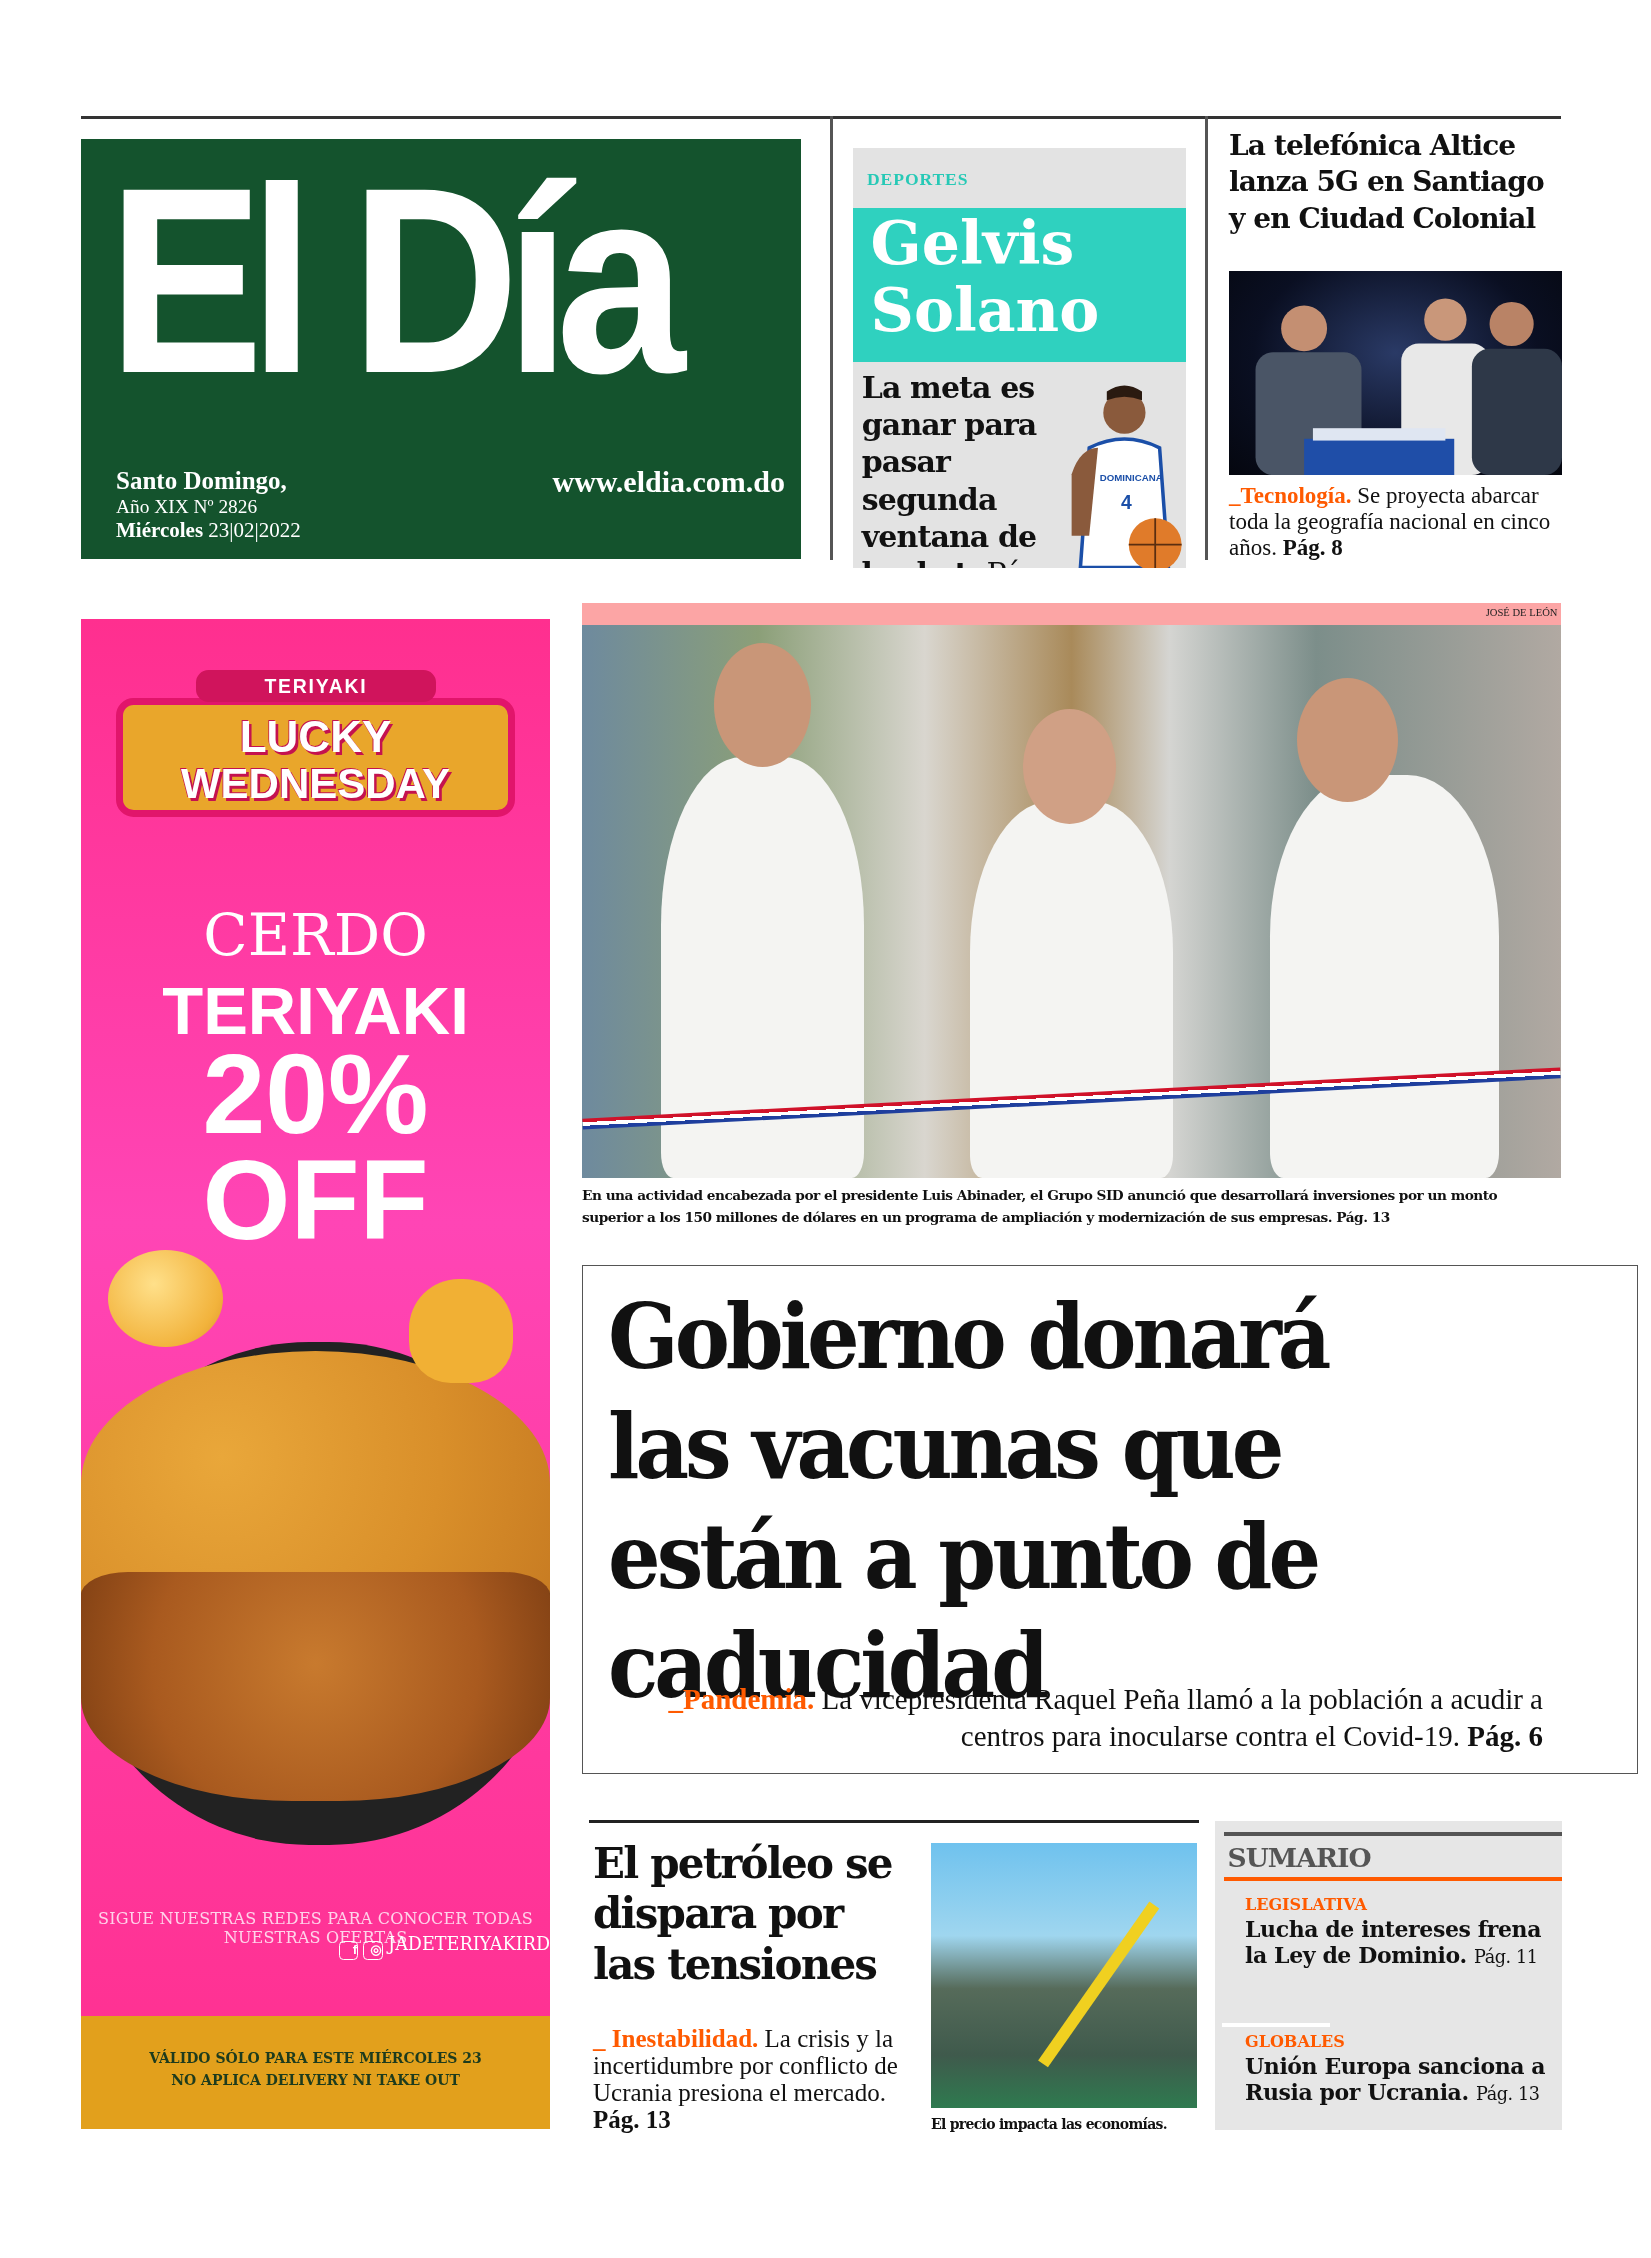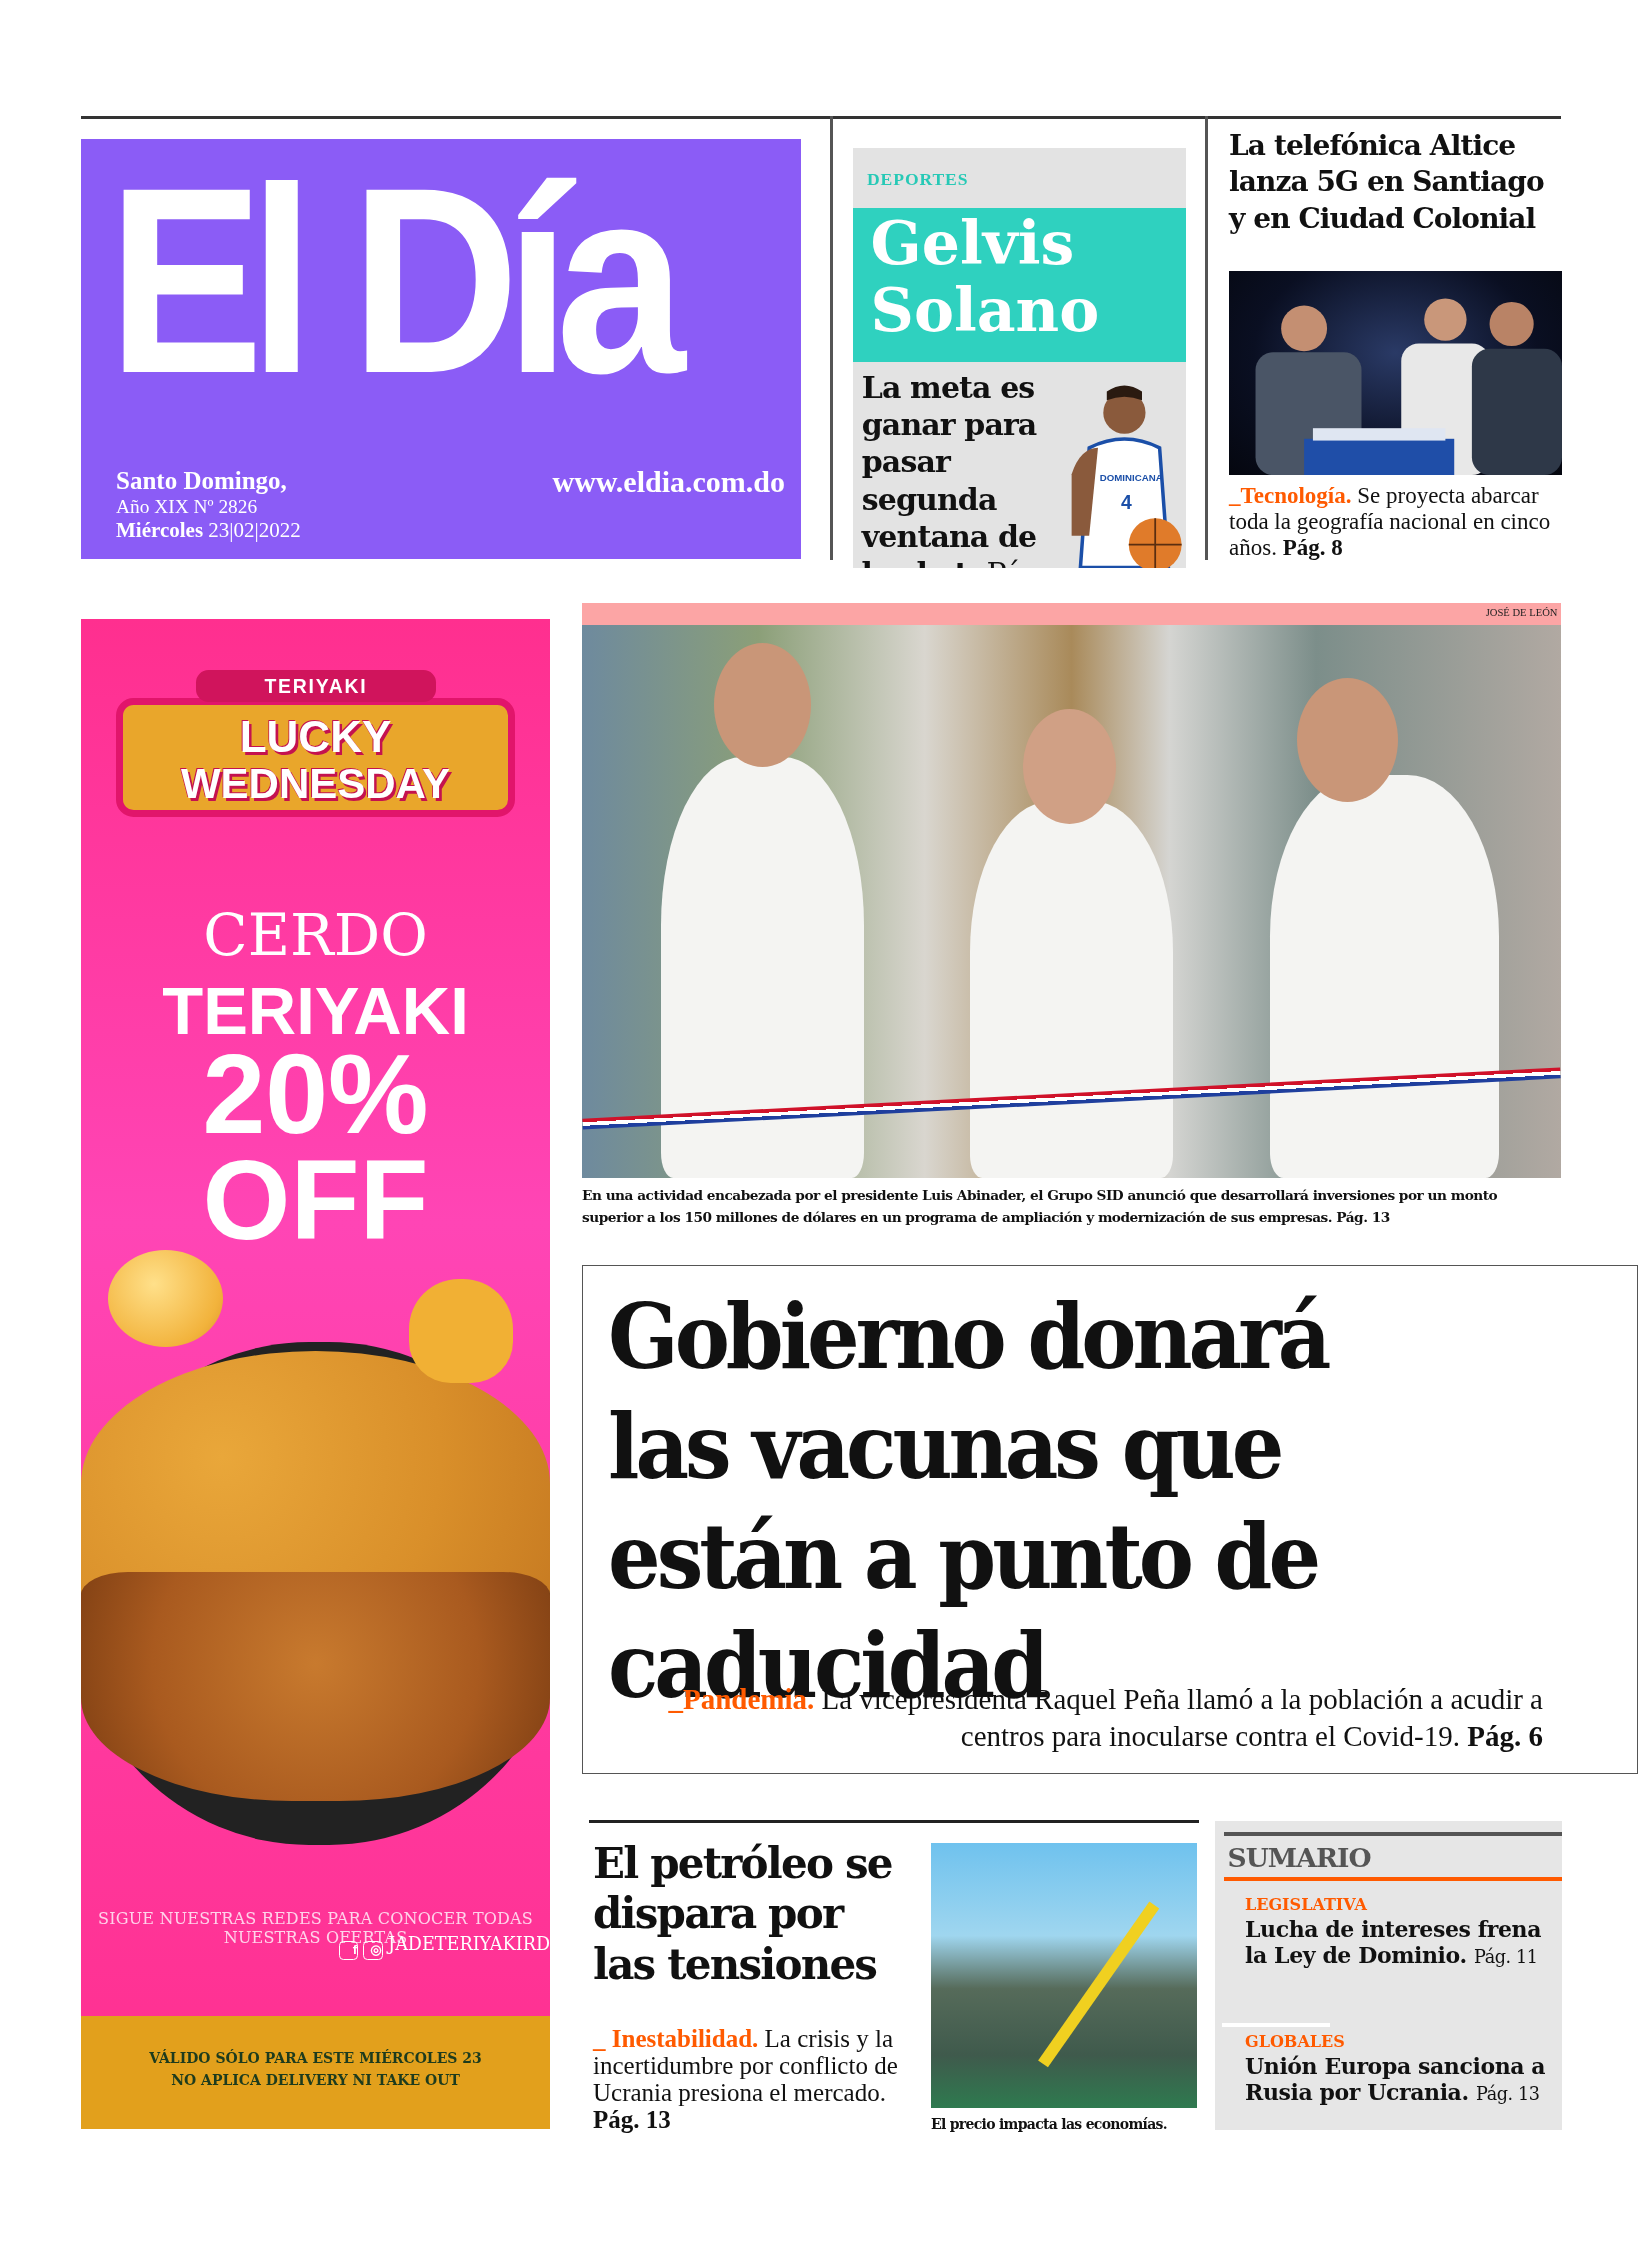--- a/index.html
+++ b/index.html
@@ -5,21 +5,21 @@
   * { box-sizing: border-box; margin: 0; padding: 0; }
   html, body { width: 1652px; height: 2258px; background: #ffffff; overflow: hidden; }
   body { position: relative; font-family: "DejaVu Serif", serif; color: #111; }
   .abs { position: absolute; }
 
   
   .top-rule { left: 81px; top: 116px; width: 1480px; height: 2.6px; background: #333; }
   .vdiv { width: 2.6px; background: #555; top: 116px; height: 444px; }
 
   
-  .masthead { left: 81px; top: 139px; width: 720px; height: 420px; background: #8b5cf6; padding-left: 8px; }
+  .masthead { left: 81px; top: 139px; width: 720px; height: 420px; background: #14532d; padding-left: 8px; }
   .logo { position: absolute; left: 26.5px; top: 8.8px; font-family: "Liberation Sans", sans-serif; font-weight: 700; font-size: 265px; line-height: 1; color: #fff; letter-spacing: -16px; transform: scaleX(0.88); transform-origin: left top; }
   .mh-left { position: absolute; left: 35px; top: 328px; color: #fff; font-family: "Liberation Serif", serif; line-height: 1.15; }
   .mh-city { font-size: 25px; font-weight: 700; }
   .mh-year { font-size: 19.4px; }
   .mh-date { font-size: 21px; }
   .mh-date b { font-weight: 700; }
   .mh-url { position: absolute; right: 16px; top: 326px; color: #fff; font-family: "Liberation Serif", serif; font-weight: 700; font-size: 30px; }
 
   
   .sports { left: 853px; top: 148px; width: 333px; height: 420px; background: #e3e3e3; overflow: hidden; }

